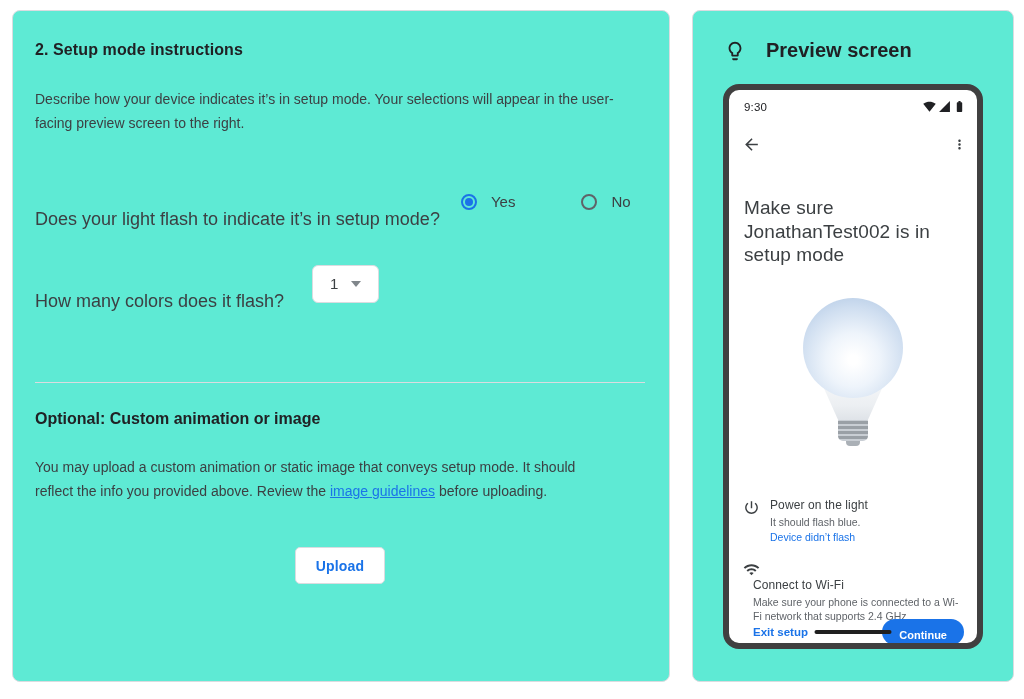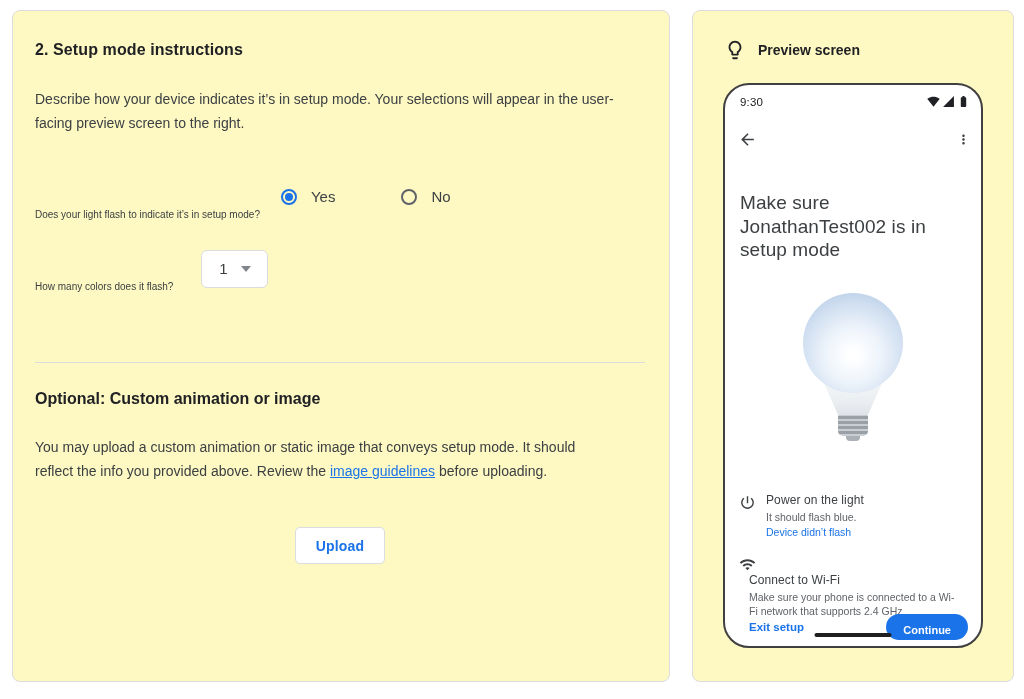--- a/index.html
+++ b/index.html
@@ -1,27 +1,27 @@
 <!DOCTYPE html>
 <html><head>
 <meta charset="utf-8">
 <style>
   * { box-sizing: border-box; margin: 0; padding: 0; }
   html, body { width: 1024px; height: 699px; background: #ffffff;
     font-family: "Liberation Sans", sans-serif; color: #3c4043; }
-  .card { position: absolute; background: #fef9c3; border: 1px solid #dadce0; border-radius: 8px; }
+  .card { position: absolute; background: #5eead4; border: 1px solid #dadce0; border-radius: 8px; }
   .card-left { left: 12px; top: 10px; width: 658px; height: 672px; padding: 30px 24px 0 22px; }
   .card-right { left: 692px; top: 10px; width: 322px; height: 672px; padding: 28px 0 0 0; }
 
   
   .h1 { font-size: 16px; font-weight: 700; color: #202124; letter-spacing: .1px; }
   .desc { margin-top: 28px; font-size: 14px; line-height: 24px; color: #3c4043; max-width: 596px; }
   .q-row { display: flex; align-items: center; }
   .q-row-flash { margin-top: 38px; }
-  .q-label { font-size: 10px; color: #3c4043; margin-top: 36px; }
+  .q-label { font-size: 18px; color: #3c4043; margin-top: 36px; }
   .radio-group { display: flex; align-items: center; margin-left: 21px; gap: 48px; }
   .radio-opt { display: flex; align-items: center; cursor: pointer; }
   .radio-opt + .radio-opt { margin-left: 18px; }
   .radio { width: 16px; height: 16px; border: 2px solid #5f6368; border-radius: 50%; position: relative; flex: 0 0 auto; }
   .radio.checked { border-color: #1a73e8; }
   .radio.checked::after { content: ''; position: absolute; inset: 2px; border-radius: 50%; background: #1a73e8; }
   .radio-label { margin-left: 14px; font-size: 15px; color: #3c4043; }
   .q-row-count { margin-top: 25px; }
   .q-row-seq { margin-top: 14px; }
   .select { display: inline-flex; align-items: center; justify-content: center; gap: 13px;
@@ -34,23 +34,23 @@
   .h2 { margin-top: 27px; font-size: 16px; font-weight: 700; color: #202124; }
   .optional-text { margin-top: 27px; font-size: 14px; line-height: 24px; color: #3c4043; max-width: 566px; }
   .link { color: #1a73e8; text-decoration: underline; cursor: pointer; }
   .upload-row { margin-top: 44px; display: flex; justify-content: center; }
   .upload-btn { height: 37px; min-width: 89px; padding: 0 20px; border: 1px solid #dadce0; border-radius: 5px;
     background: #fff; color: #1a73e8; font-size: 14px; font-weight: 700; font-family: inherit; cursor: pointer; letter-spacing: .2px; }
 
   
   .preview-header { display: flex; align-items: center; padding-left: 31px; }
   .preview-header .bulb-ic { width: 22px; height: 22px; color: #202124; flex: 0 0 auto; }
-  .preview-title { margin-left: 12px; font-size: 14px; font-weight: 700; color: #202124; }
+  .preview-title { margin-left: 20px; font-size: 20px; font-weight: 700; color: #202124; }
   .phone { position: relative; margin: 22px auto 0; width: 260px; height: 565px;
-    border: 2px solid #404040; border-radius: 26px; background: #fff; overflow: hidden; }
+    border: 6px solid #404040; border-radius: 16px; background: #fff; overflow: hidden; }
   .status-row { position: absolute; top: 10px; left: 15px; right: 11px; display: flex; align-items: center; justify-content: space-between; }
   .status-time { font-size: 11.5px; color: #202124; letter-spacing: .2px; }
   .status-icons { display: flex; align-items: center; gap: 2px; color: #202124; }
   .status-icons svg { display: block; }
   .appbar { position: absolute; top: 45px; left: 13px; right: 10px; display: flex; align-items: center; justify-content: space-between; }
   .appbar svg { display: block; color: #3c4043; cursor: pointer; }
   .phone-title { position: absolute; top: 106px; left: 15px; width: 208px;
     font-size: 19px; line-height: 23.5px; color: #3c4043; letter-spacing: .1px; }
 
   

